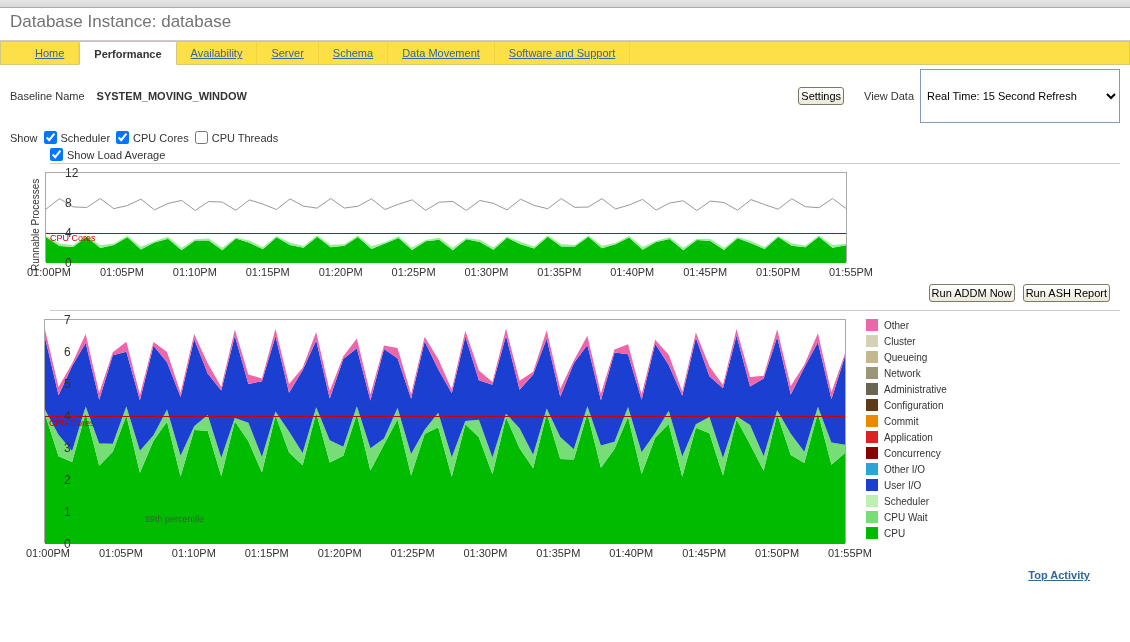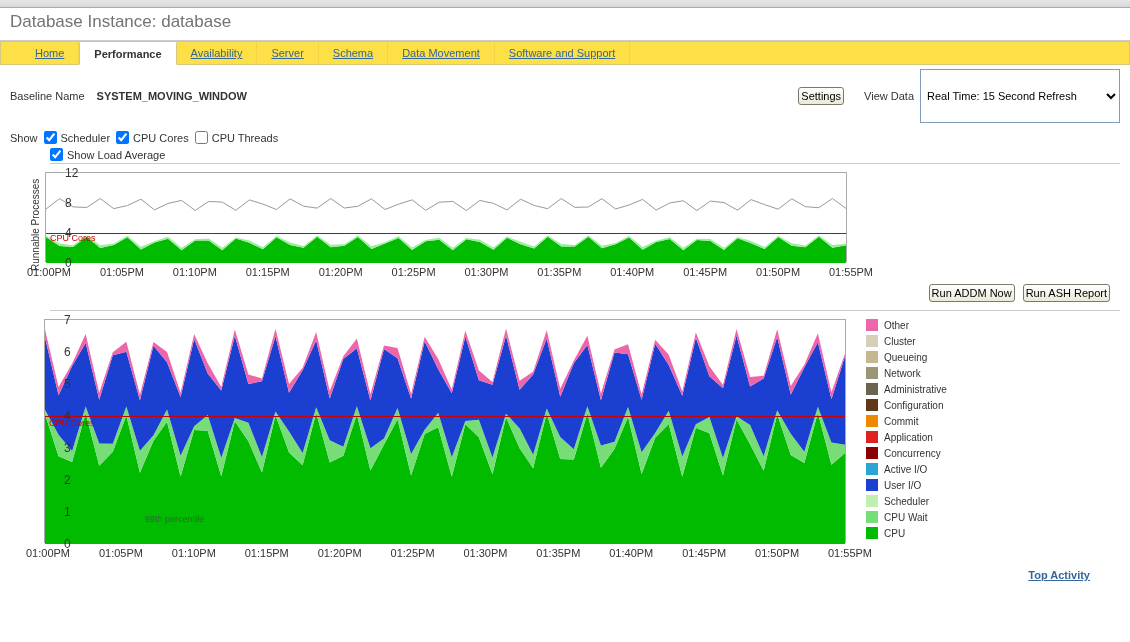--- a/index.html
+++ b/index.html
@@ -203,21 +203,21 @@
       <div class="legend-item">
         <div class="swatch" style="background: rgb(221, 34, 34);"></div>
         <span>Application</span>
       </div>
       <div class="legend-item">
         <div class="swatch" style="background: rgb(136, 0, 0);"></div>
         <span>Concurrency</span>
       </div>
       <div class="legend-item">
         <div class="swatch" style="background: rgb(42, 165, 214);"></div>
-        <span>Active I/O</span>
+        <span>Other I/O</span>
       </div>
       <div class="legend-item">
         <div class="swatch" style="background: rgb(26, 63, 209);"></div>
         <span>User I/O</span>
       </div>
       <div class="legend-item">
         <div class="swatch" style="background: rgb(192, 240, 176);"></div>
         <span>Scheduler</span>
       </div>
       <div class="legend-item">

